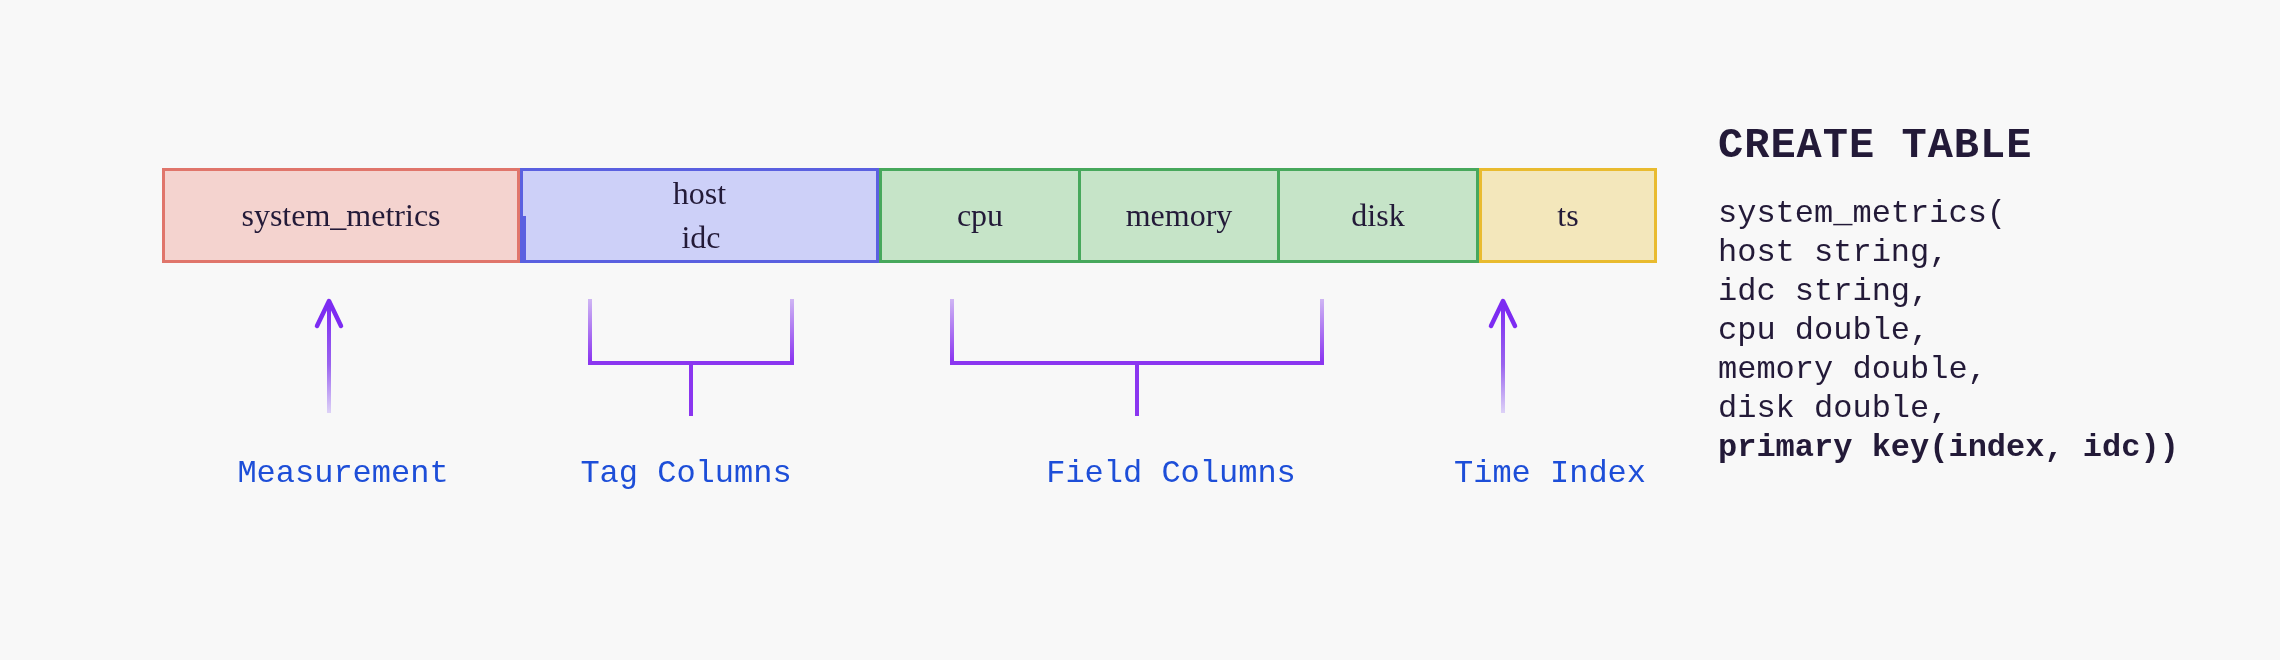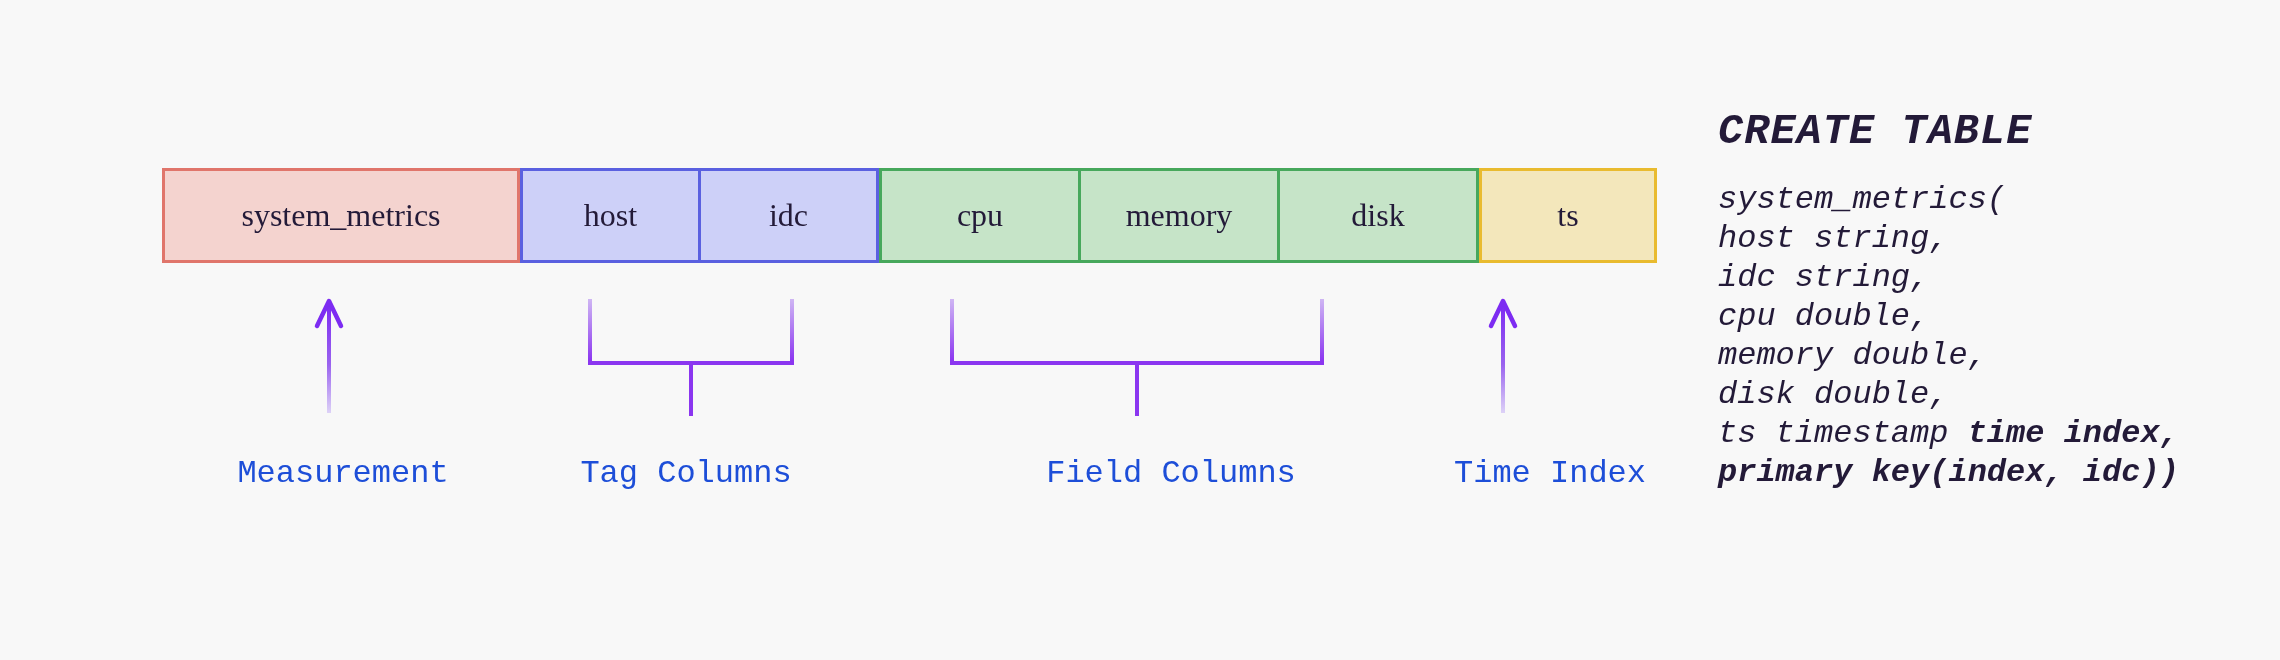--- a/index.html
+++ b/index.html
@@ -40,20 +40,21 @@
     box-sizing: border-box;
     display: flex;
     height: 95px;
   }
   .group .cell { flex: 1; border: none; }
   .group .cell + .cell { border-left: 3px solid; }
   .group-tags {
     width: 359px;
     background: #cdd0f8;
     border: 3px solid #5a60e0;
+    flex-direction: column;
   }
   .group-tags .cell + .cell { border-left-color: #5a60e0; }
   .group-fields {
     width: 600px;
     background: #c6e4c8;
     border: 3px solid #47a85c;
   }
   .group-fields .cell + .cell { border-left-color: #47a85c; }
   .box-time {
     width: 178px;
@@ -82,22 +83,21 @@
   }
   .cap-measurement { left: 343px; }
   .cap-tags        { left: 686px; }
   .cap-fields      { left: 1171px; }
   .cap-time        { left: 1520px; margin-left: 30px; }
 
   
   .code {
     position: absolute;
     left: 1718px;
-    top: 110px;
-    font-style: italic;
+    top: 124px;
   }
   .code-heading {
     font-size: 42px;
     line-height: 44px;
     font-weight: 700;
     letter-spacing: 1px;
     white-space: pre;
   }
   .code-lines { margin-top: 26px; }
   .code-line {
@@ -181,18 +181,17 @@
 
   <div class="code">
     <div class="code-heading">CREATE TABLE</div>
     <div class="code-lines">
       <div class="code-line"><span>system_metrics(</span><span class="b"></span></div>
       <div class="code-line"><span>host string,</span><span class="b"></span></div>
       <div class="code-line"><span>idc string,</span><span class="b"></span></div>
       <div class="code-line"><span>cpu double,</span><span class="b"></span></div>
       <div class="code-line"><span>memory double,</span><span class="b"></span></div>
       <div class="code-line"><span>disk double,</span><span class="b"></span></div>
-      <div class="code-line"><span>ts timestamp </span><span class="b">time index,</span></div>
       <div class="code-line"><span></span><span class="b">primary key(index, idc))</span></div>
     </div>
   </div>
 
 </div>
 
 </body></html>

